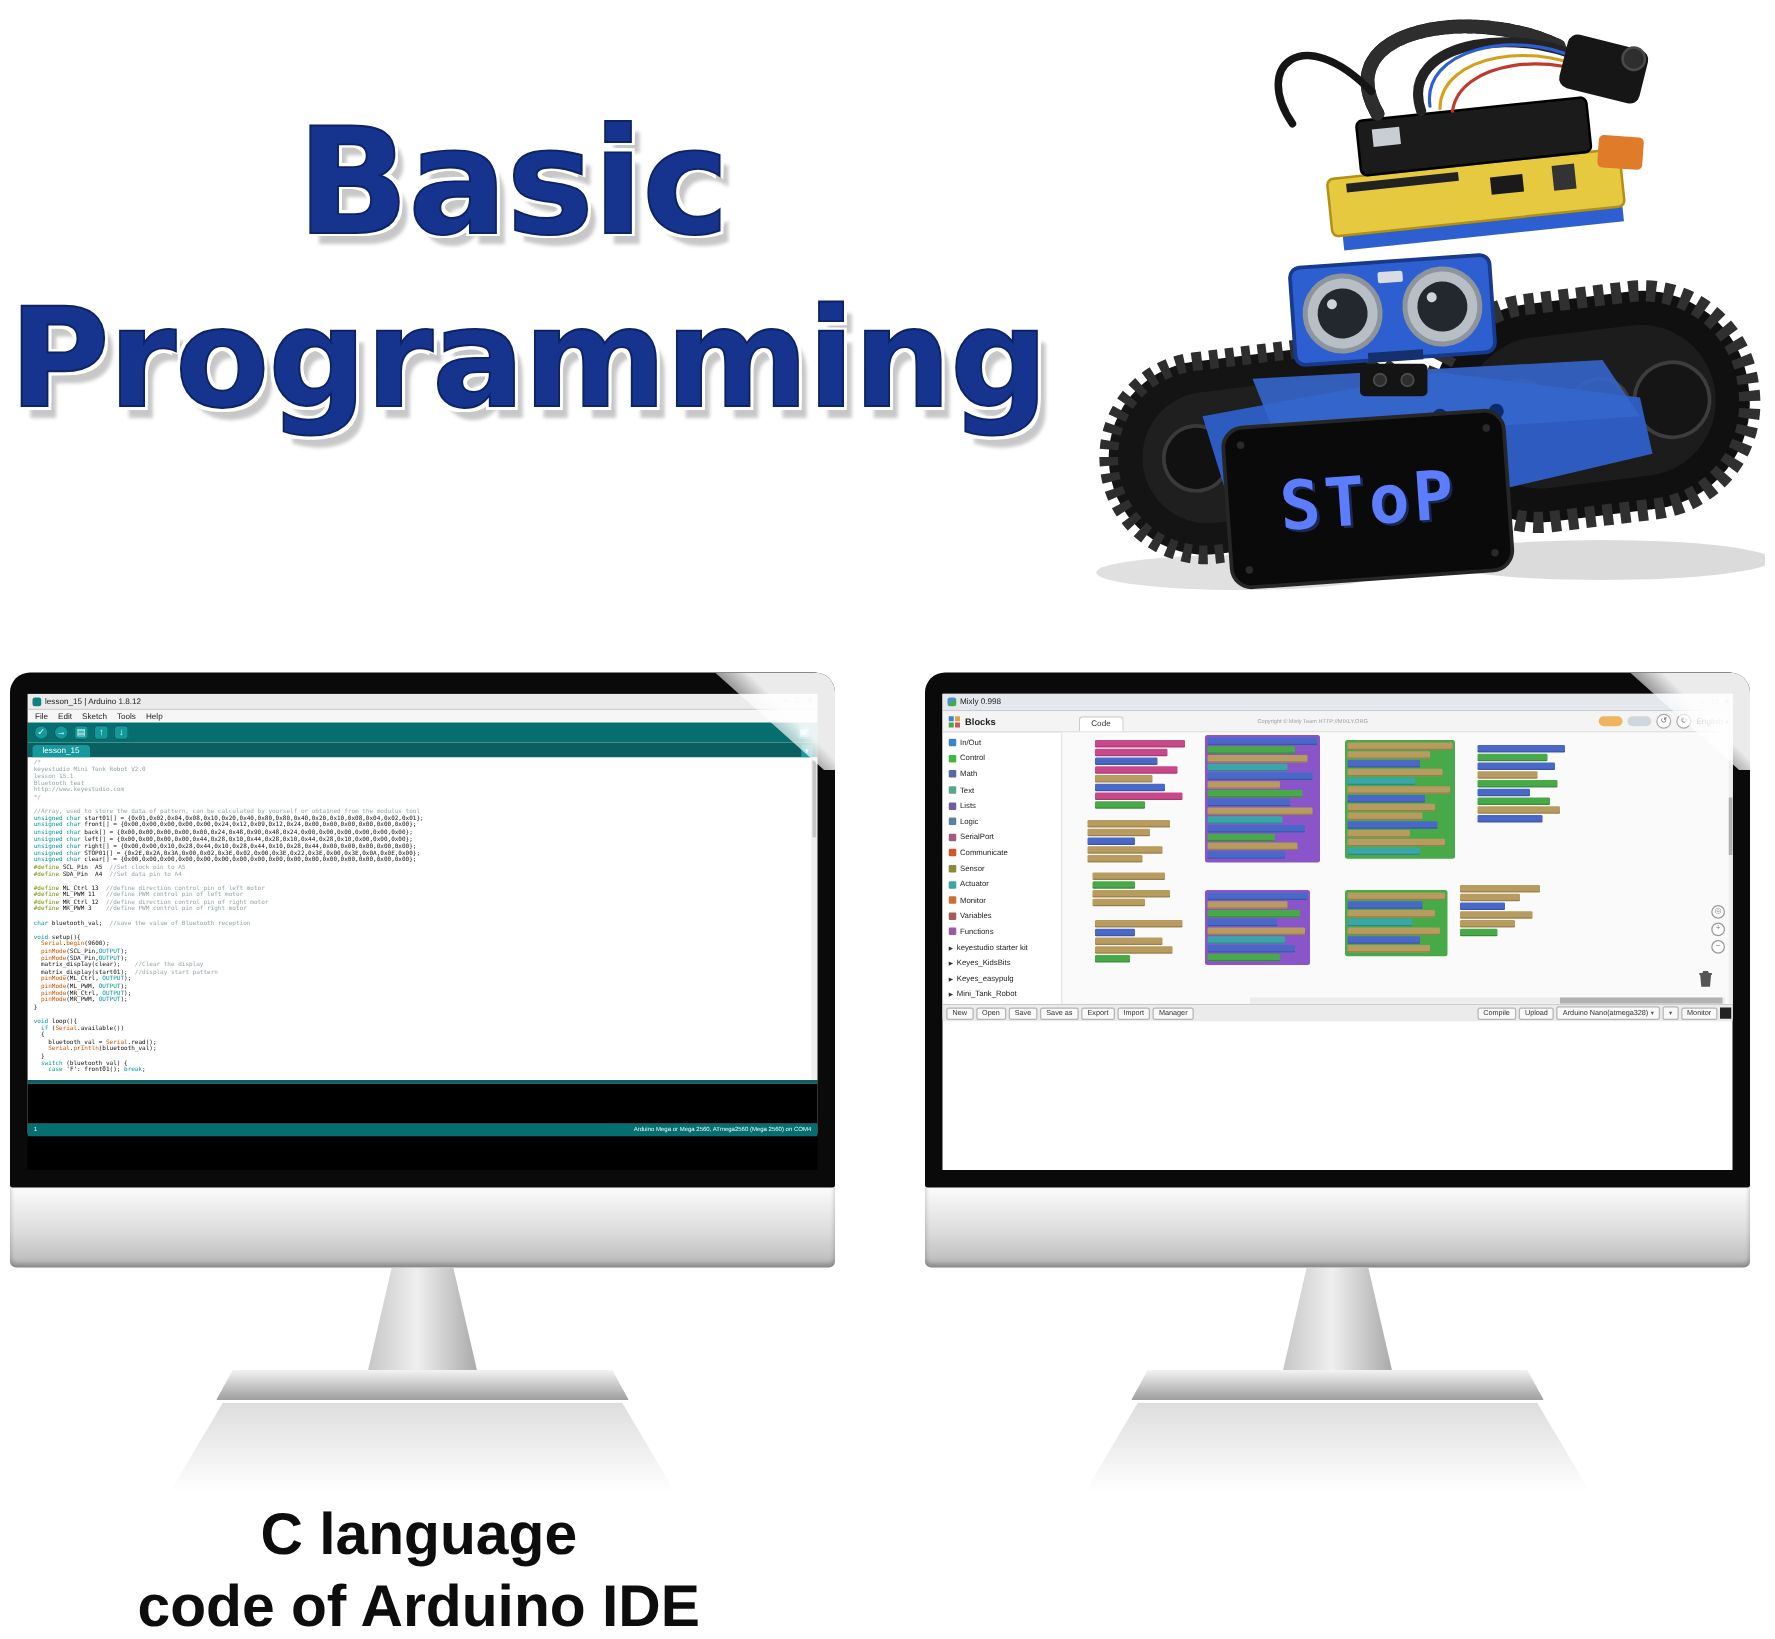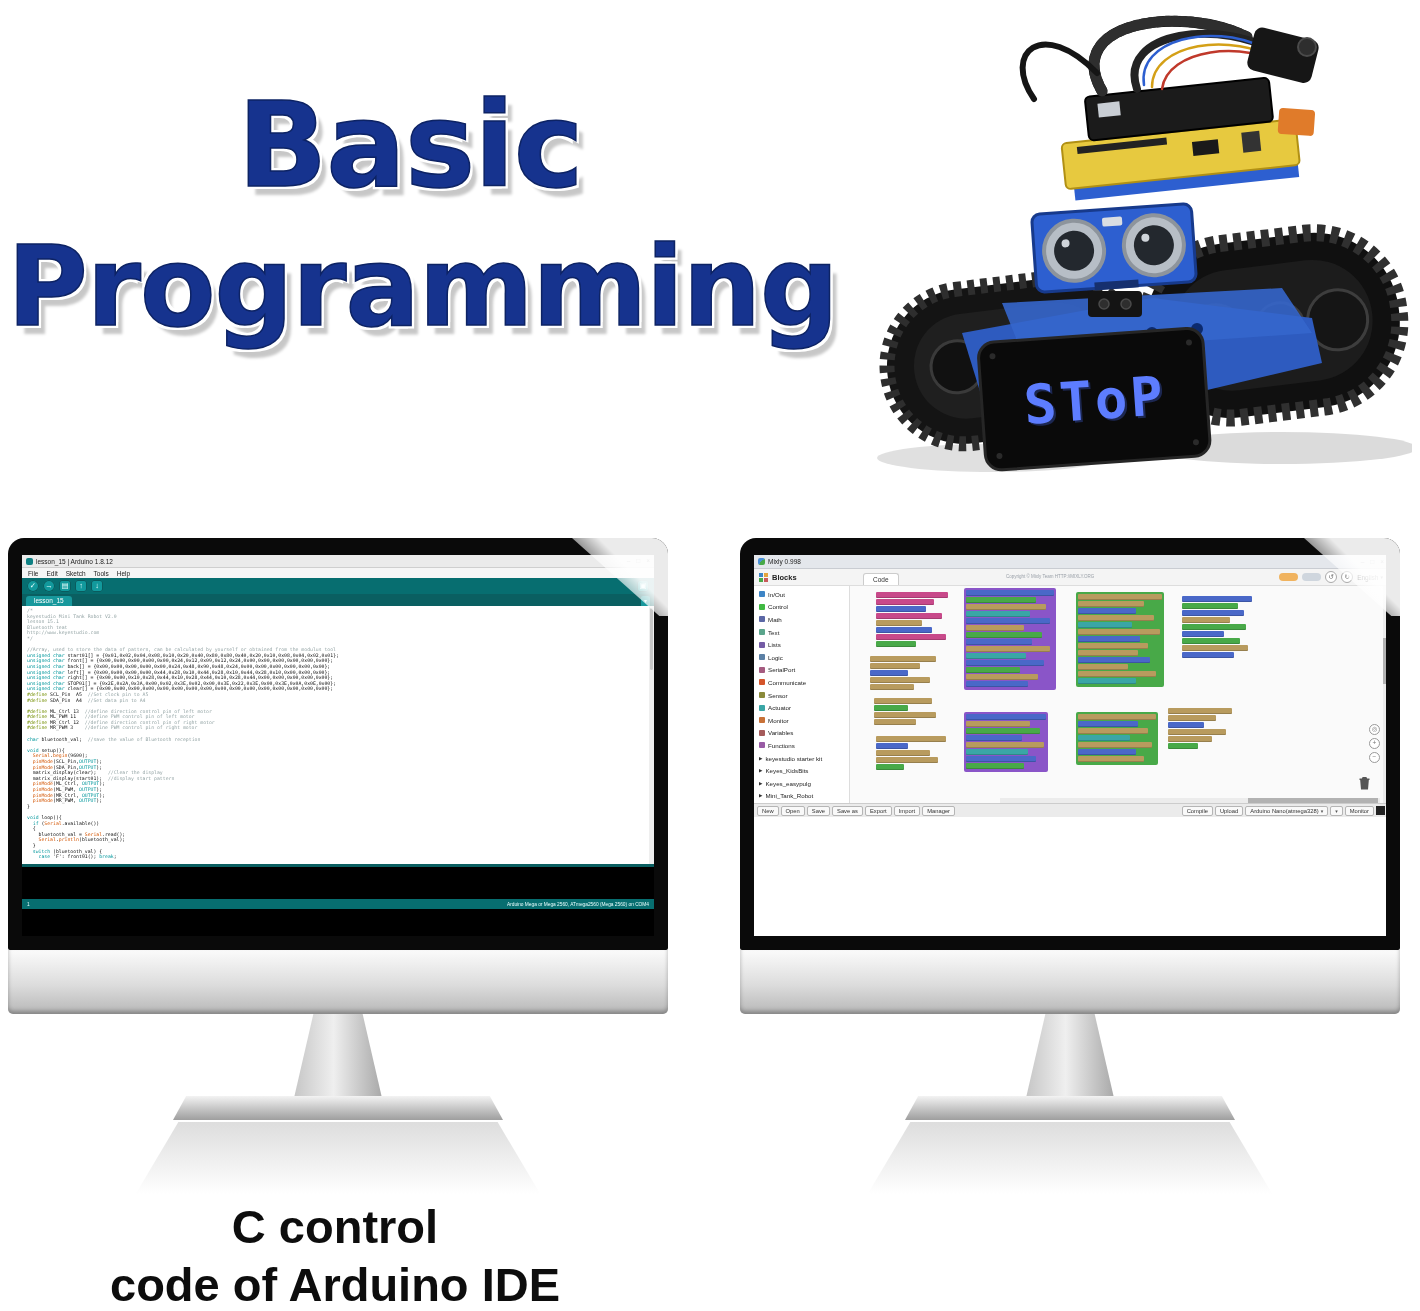--- a/index.html
+++ b/index.html
@@ -531,17 +531,17 @@
       </div>
       <div class="glare"></div>
     </div>
     <div class="chin"></div>
     <div class="neck"></div>
     <div class="base"></div>
     <div class="reflect"></div>
   </div>
 
   <div class="caption caption-left">
-    <div>C control</div>
+    <div>C language</div>
     <div>code of Arduino IDE</div>
   </div>
 
 </div>
 
 </body></html>

